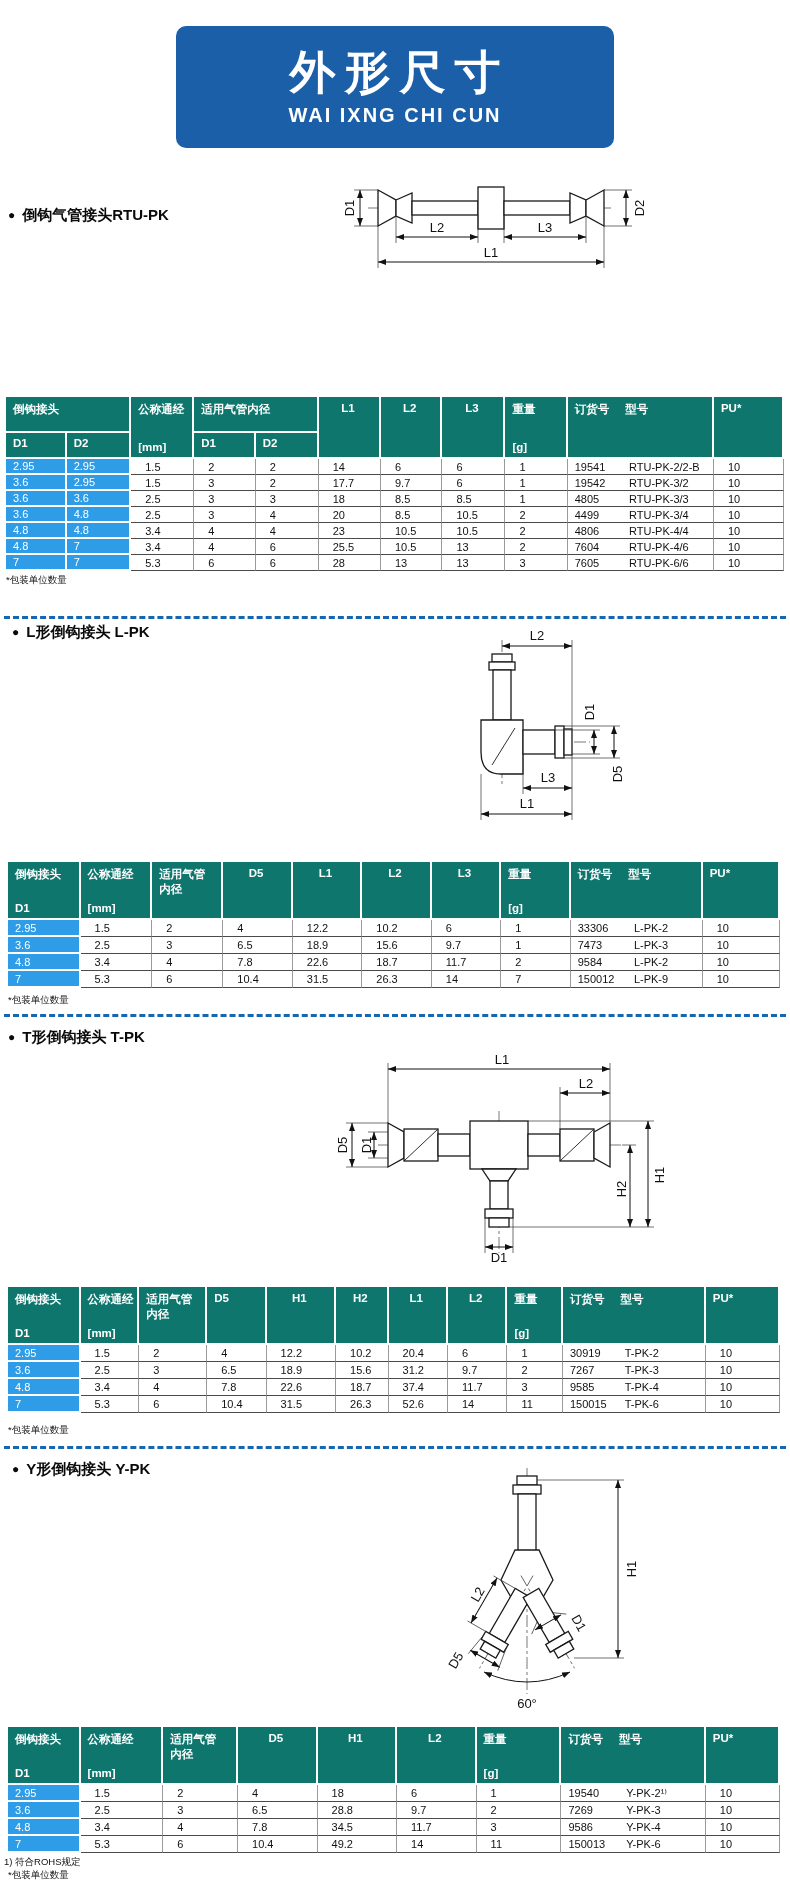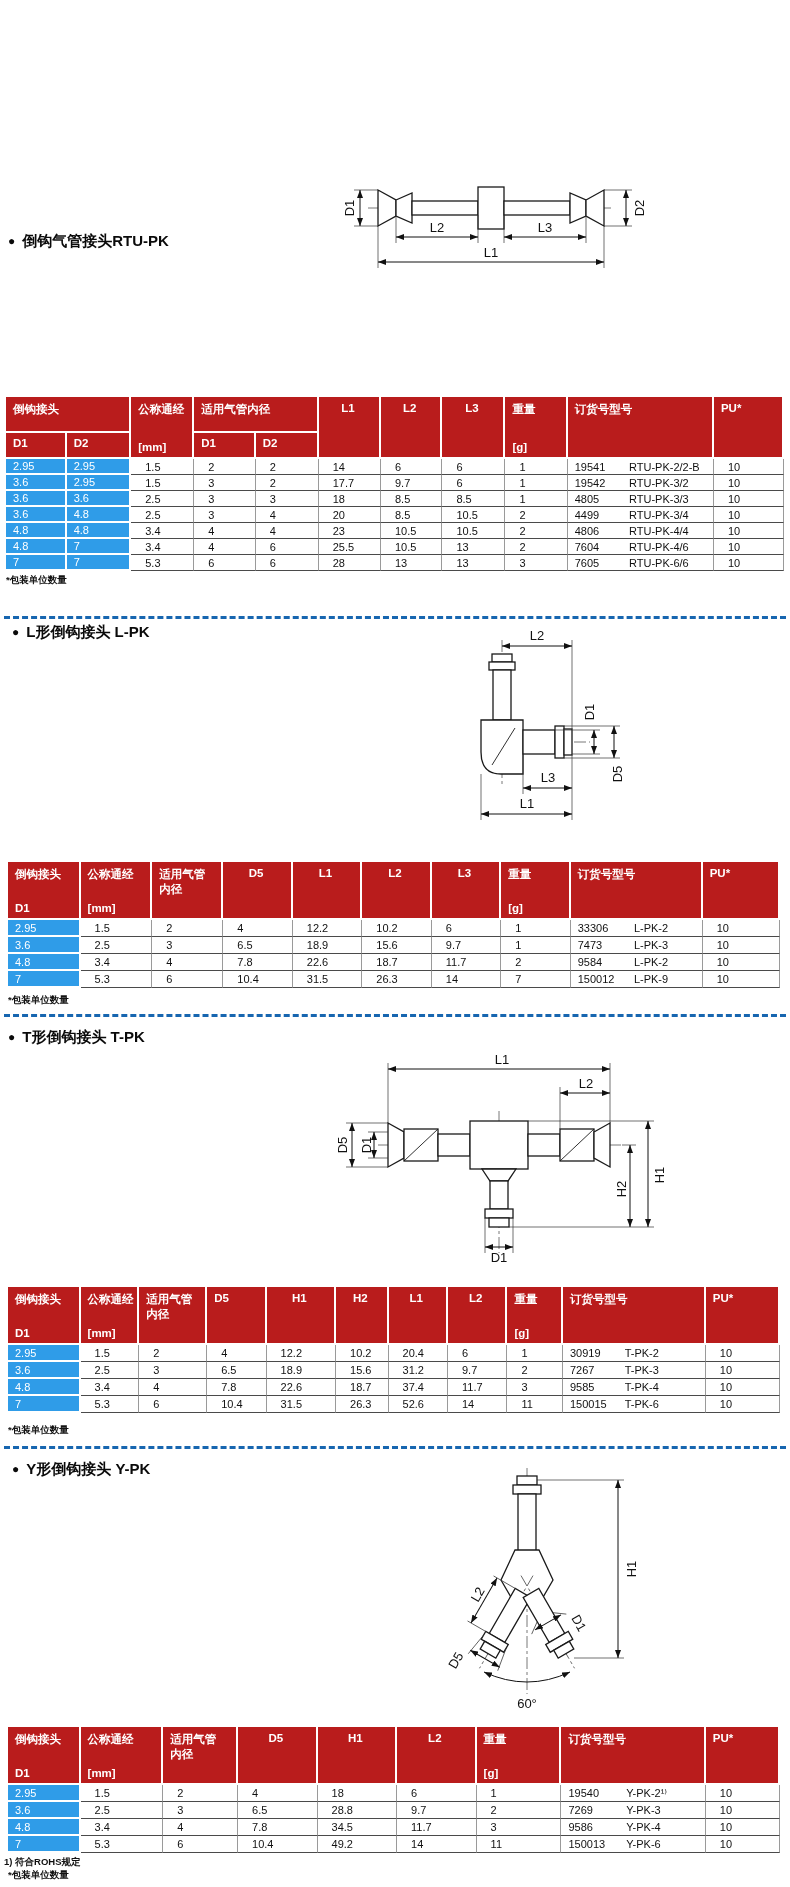--- a/index.html
+++ b/index.html
@@ -16,57 +16,61 @@
   
   .sec-title{position:absolute;font-size:15px;font-weight:800;color:#0a0a0a;white-space:nowrap;}
   .sec-title .blt{font-size:12px;margin-right:7px;vertical-align:1px;}
 
   
   .divider{position:absolute;left:4px;width:782px;height:0;border-top:3px dashed #1766B0;}
 
   
   .tblwrap{position:absolute;}
   table.spec{border-collapse:separate;border-spacing:0;width:100%;table-layout:fixed;}
-  table.spec th{background:#b91c1c;color:#fff;font-size:11.5px;font-weight:700;text-align:left;
+  table.spec th{background:#0f766e;color:#fff;font-size:11.5px;font-weight:700;text-align:left;
       vertical-align:top;padding:5px 2px 2px 7px;border-right:2px solid #fff;border-bottom:2px solid #fff;
       position:relative;box-sizing:border-box;overflow:hidden;white-space:nowrap;}
   table.spec th.c{text-align:center;padding-left:0;}
   table.spec tr.r1 th{height:36px;}
   table.spec tr.r2 th{height:26px;padding-top:4px;}
   table.spec.onerow thead th{height:58px;}
   table.spec th .bot{position:absolute;bottom:4px;left:7px;font-weight:700;}
   table.spec th .ln{display:block;}
-  table.spec th .om{margin-right:0;}
+  table.spec th .om{margin-right:16px;}
   table.spec td{box-sizing:border-box;height:16px;background:#fff;color:#111;font-size:11px;
       padding:1px 2px 1px 14px;border-bottom:1.6px solid #4a4a4a;border-right:1px solid #9a9a9a;
       white-space:nowrap;overflow:hidden;}
   table.spec.t-tall td{height:17px;}
   table.spec td.hl{background:#2F9CE8;color:#fff;border:0;border-right:2px solid #fff;border-bottom:2px solid #fff;padding-left:7px;}
   table.spec td.ord{border-right:none;padding-left:7px;}
   table.spec td.mod{padding-left:3px;}
 
-  .footnote{position:absolute;font-size:9.5px;font-weight:700;color:#111;line-height:12px;}
+  .footnote{position:absolute;font-size:9.5px;font-weight:400;color:#111;line-height:12px;}
 
   
   .drw{position:absolute;}
   .drw svg{display:block;}
   .body{fill:#fff;stroke:#1a1a1a;stroke-width:1.3;}
   .ext{stroke:#333;stroke-width:0.7;}
   .dim{stroke:#111;stroke-width:1;fill:none;}
   .cl{stroke:#555;stroke-width:0.8;stroke-dasharray:12 3 3 3;fill:none;}
   .hatch{stroke:#1a1a1a;stroke-width:0.9;}
   .drw text{font-family:"Liberation Sans","DejaVu Sans",sans-serif;font-size:13px;fill:#111;}
 </style>
 </head>
 <body>
 
 <div id="page">
 
-
-  <div class="sec-title" style="left:8px;top:232px;">
+  <div class="banner">
+    <div class="cn">外形尺寸</div>
+    <div class="py">WAI IXNG CHI CUN</div>
+  </div>
+
+  <div class="sec-title" style="left:8px;top:206px;">
     <span class="blt">●</span><span>倒钩气管接头RTU-PK</span>
   </div>
 
   <div class="drw" style="left:338px;top:163px;">
     <svg width="320" height="132" viewBox="0 0 320 132">
       <defs>
         <marker id="ah1" markerWidth="9" markerHeight="6" refX="8" refY="3" orient="auto-start-reverse">
           <path d="M0,0 L8,3 L0,6 Z" fill="#111"></path>
         </marker>
       </defs>

